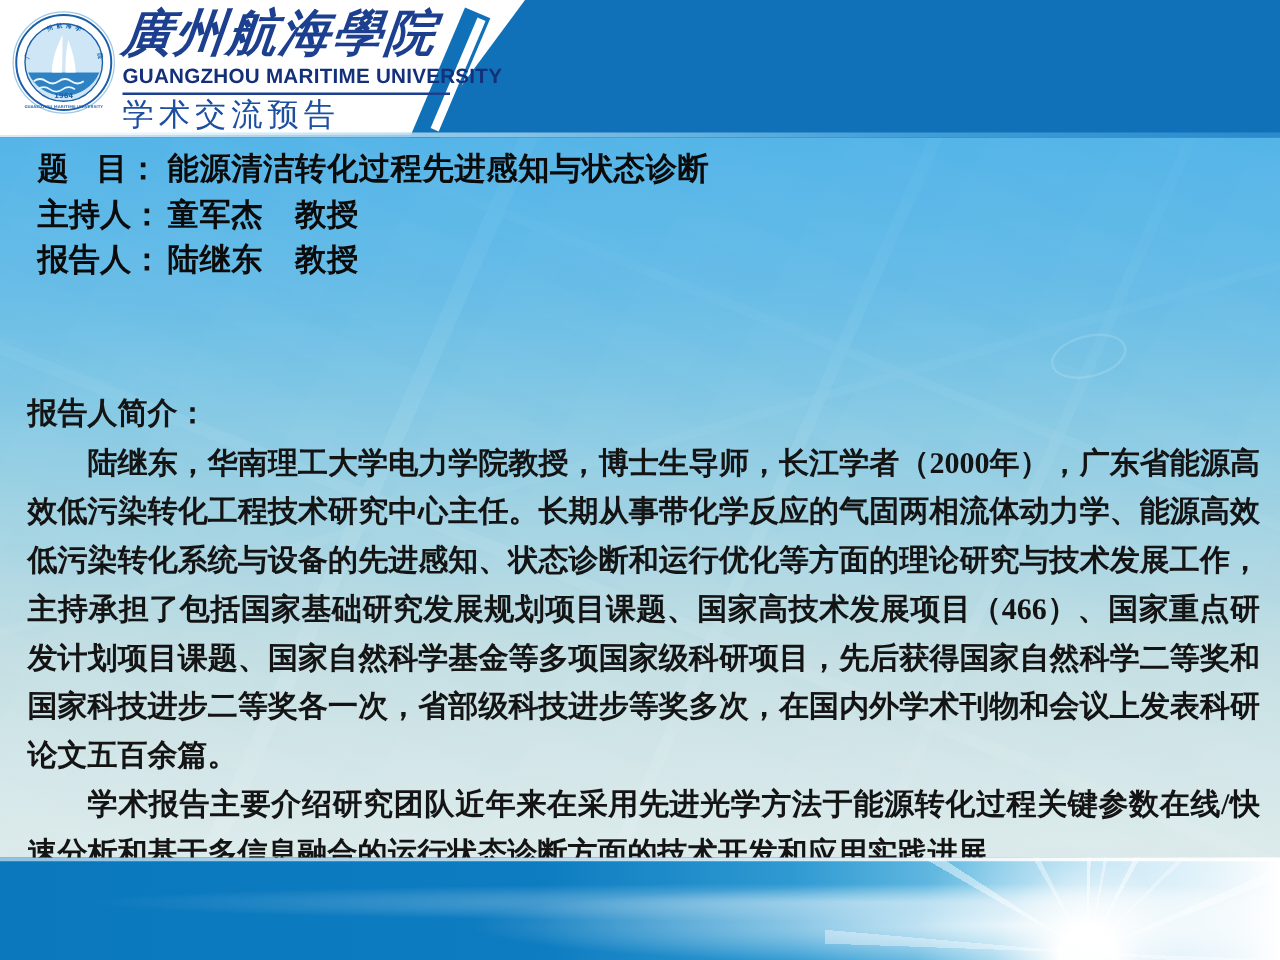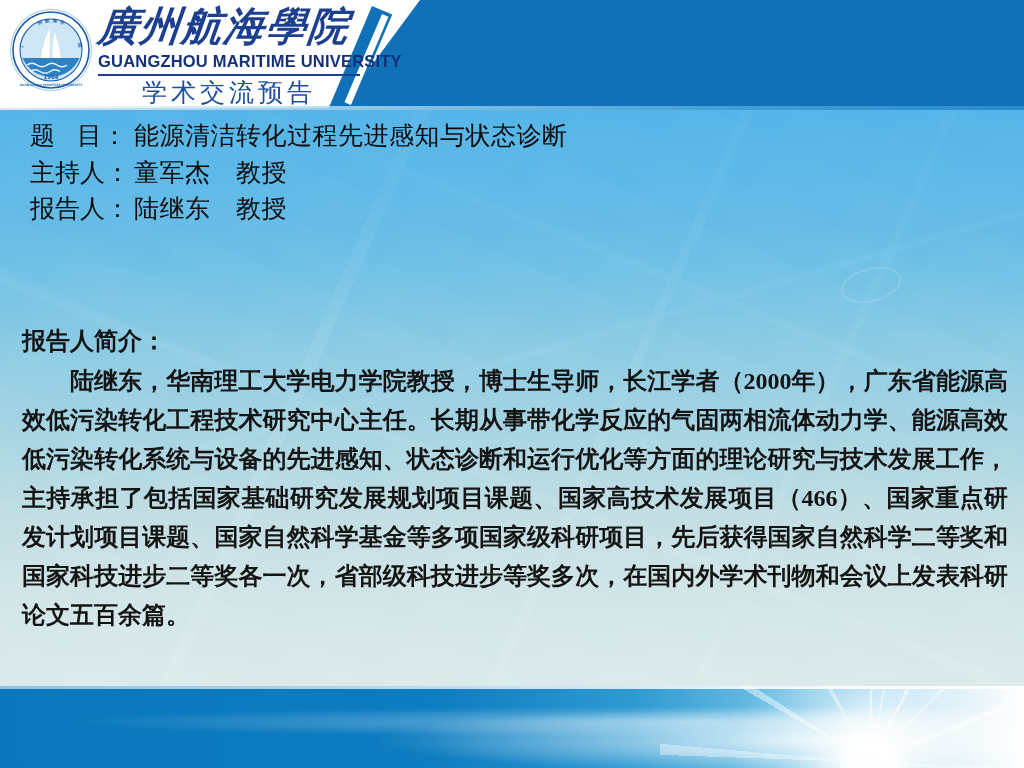--- a/index.html
+++ b/index.html
@@ -174,35 +174,35 @@
     height: 2px;
     background: #1d3f8f;
     margin-top: 3px;
   }
   .brand-sub {
     font-family: "Liberation Serif", "DejaVu Serif", serif;
     font-size: 25px;
     line-height: 29px;
     color: #1d4fa0;
     letter-spacing: 4px;
-    text-align: center;
+    text-align: left;
     width: 262px;
     margin-top: 2px;
     white-space: nowrap;
   }
 
   
   .info {
     position: absolute;
     left: 30px; top: 118px;
     width: 700px;
     color: #0b0b0b;
     font-size: 25px;
     line-height: 36.5px;
-    font-weight: 400;
+    font-weight: 700;
   }
   .info-row {
     white-space: nowrap;
   }
   .info-label {
     display: inline-block;
     width: 104px;
     letter-spacing: 0;
   }
   .info-label .sp { display:inline-block; width: 22px; }
@@ -213,21 +213,21 @@
     position: absolute;
     left: 22px; top: 312px;
     width: 986px;
     color: #141414;
     font-size: 24px;
     line-height: 39px;
     font-weight: 700;
     text-align: justify;
     text-justify: inter-character;
   }
-  .bio-heading { margin: 10px 0 1px 0; font-family: Liberation Serif, serif; }
+  .bio-heading { margin: 0 0 1px 0; font-family: Liberation Serif, serif; }
   .bio-para {
     margin: 0;
     text-indent: 2em;
     text-align: justify;
   }
 
   
   .footer {
     position: absolute;
     left: 0; bottom: 0;
@@ -335,20 +335,21 @@
       <span class="info-label"><span>主持</span><span>人：</span></span><span class="info-value">童军杰　教授</span>
     </div>
     <div class="info-row">
       <span class="info-label"><span>报告</span><span>人：</span></span><span class="info-value">陆继东　教授</span>
     </div>
   </div>
 
   <div class="bio">
     <div class="bio-heading">报告人简介：</div>
     <p class="bio-para">陆继东，华南理工大学电力学院教授，博士生导师，长江学者（2000年），广东省能源高效低污染转化工程技术研究中心主任。长期从事带化学反应的气固两相流体动力学、能源高效低污染转化系统与设备的先进感知、状态诊断和运行优化等方面的理论研究与技术发展工作，主持承担了包括国家基础研究发展规划项目课题、国家高技术发展项目（466）、国家重点研发计划项目课题、国家自然科学基金等多项国家级科研项目，先后获得国家自然科学二等奖和国家科技进步二等奖各一次，省部级科技进步等奖多次，在国内外学术刊物和会议上发表科研论文五百余篇。</p>
+    <p class="bio-para">学术报告主要介绍研究团队近年来在采用先进光学方法于能源转化过程关键参数在线/快速分析和基于多信息融合的运行状态诊断方面的技术开发和应用实践进展。</p>
   </div>
 
   <div class="footer">
     <div class="footer-top-edge"></div>
     <div class="footer-sweep"></div>
     <div class="footer-burst"></div>
   </div>
 
 </div>
 

